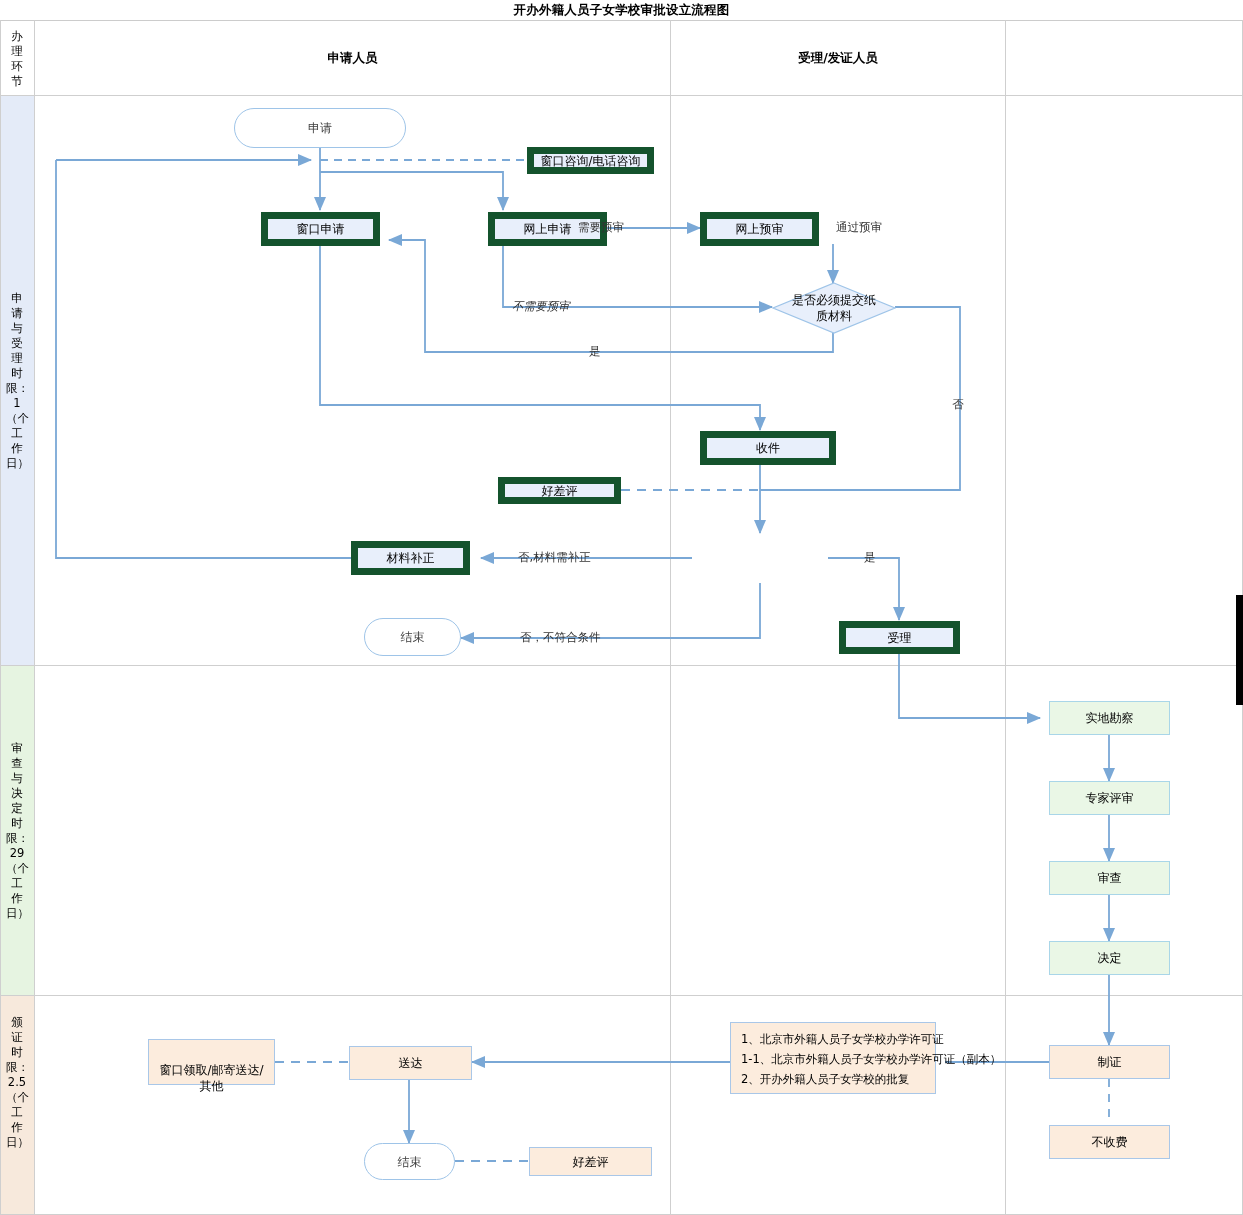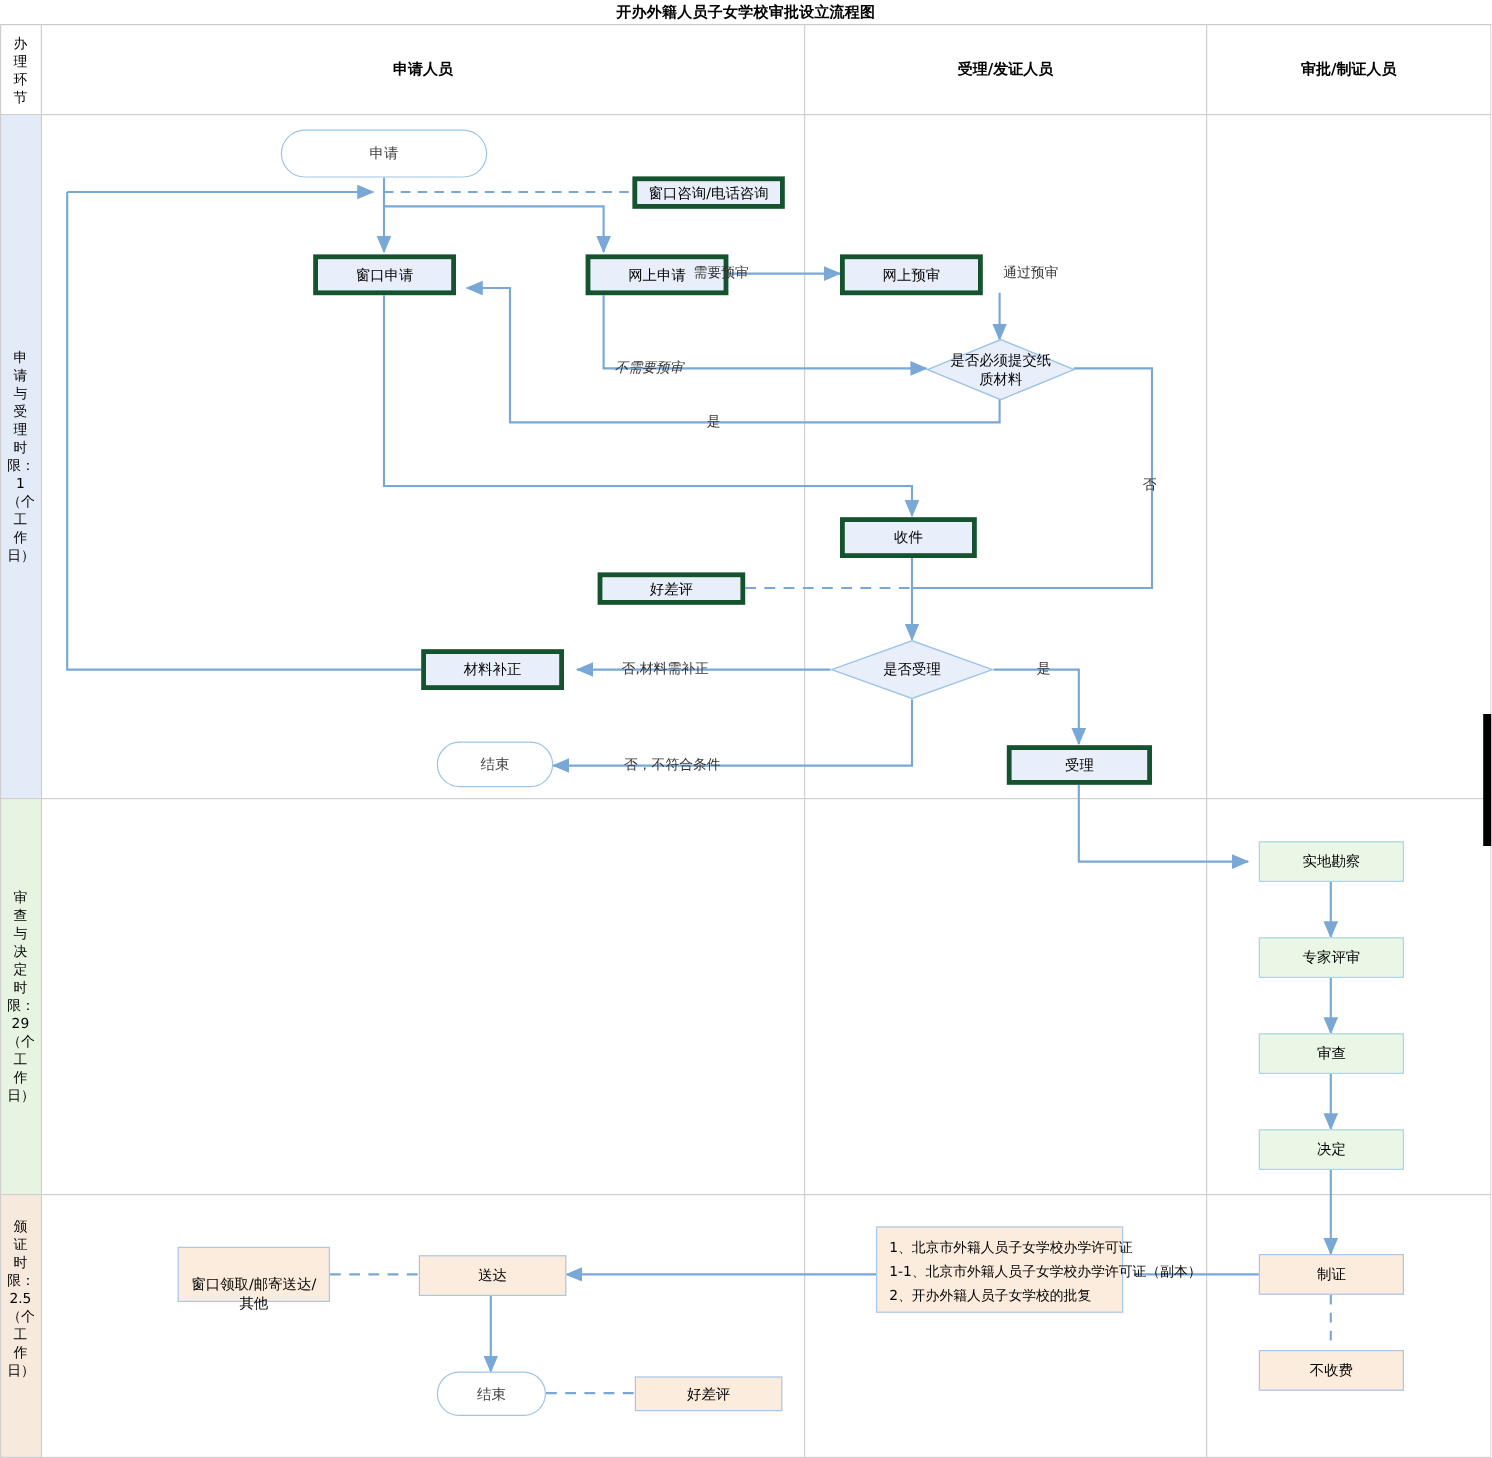--- a/index.html
+++ b/index.html
@@ -18,21 +18,21 @@
   .vhead{position:absolute;display:flex;align-items:center;justify-content:center;
     font-size:11.5px;color:#000;text-align:center;line-height:15px;
     box-sizing:border-box;padding:2px;}
   .vhead span{display:block;writing-mode:horizontal-tb;word-break:break-all;width:22px;}
 
   .band{position:absolute;left:0;}
 
   
   .node{position:absolute;box-sizing:border-box;display:flex;align-items:center;
     justify-content:center;text-align:center;font-size:12px;line-height:16px;color:#000;}
-  .n-blue{background:#e8effb;border:4px solid #14532d;}
+  .n-blue{background:#e8effb;border:7px solid #14532d;}
   .n-green{background:#eaf7e6;border:1px solid #a9d6e8;}
   .n-peach{background:#fcecdd;border:1px solid #a9c7e8;}
   .term{background:#fff;border:1.6px solid #9ec4e8;border-radius:22px;color:#404040;}
 
   .diamond{position:absolute;}
   .diamond .dtext{position:absolute;left:0;top:0;width:100%;height:100%;
     display:flex;align-items:center;justify-content:center;text-align:center;
     font-size:12px;line-height:16px;color:#000;}
 
   .edge-label{position:absolute;font-size:11.5px;color:#333;white-space:nowrap;
@@ -70,23 +70,20 @@
 
   <div class="vhead" style="left:0;top:22px;width:34px;height:73px;">
     <span>办理环节</span>
   </div>
   <div class="col-head" style="left:35px;top:22px;width:635px;height:73px;">
     <span>申请人员</span>
   </div>
   <div class="col-head" style="left:671px;top:22px;width:334px;height:73px;">
     <span>受理/发证人员</span>
   </div>
-  <div class="col-head" style="left:1006px;top:22px;width:236px;height:73px;">
-    <span>审批/制证人员</span>
-  </div>
 
   <div class="vhead" style="left:0;top:96px;width:34px;height:570px;">
     <span>申请与受理时限：1（个工作日）</span>
   </div>
   <div class="vhead" style="left:0;top:666px;width:34px;height:330px;">
     <span>审查与决定时限：29（个工作日）</span>
   </div>
   <div class="vhead" style="left:0;top:972px;width:34px;height:221px;">
     <span>颁证时限：2.5（个工作日）</span>
   </div>
@@ -176,36 +173,28 @@
 
   <div class="diamond" style="left:772px;top:282px;width:124px;height:52px;">
     <svg width="124" height="52" viewBox="0 0 124 52">
       <polygon points="62,1 123,26 62,51 1,26" fill="#e8effb" stroke="#9ec4e8" stroke-width="1.2"></polygon>
     </svg>
     <div class="dtext">
         <span style="display:block;width:86px;">是否必须提交纸质材料</span>
       </div>
   </div>
 
-  <div class="node n-blue" style="left:700px;top:431px;width:114px;height:34px;">
+  <div class="node n-blue" style="left:700px;top:431px;width:136px;height:34px;">
     <span>收件</span>
   </div>
 
   <div class="node n-blue" style="left:498px;top:477px;width:123px;height:27px;">
     <span>好差评</span>
   </div>
 
-  <div class="diamond" style="left:692px;top:533px;width:136px;height:50px;">
-    <svg width="136" height="50" viewBox="0 0 136 50">
-      <polygon points="68,1 135,25 68,49 1,25" fill="#e8effb" stroke="#9ec4e8" stroke-width="1.2"></polygon>
-    </svg>
-    <div class="dtext">
-        <span>是否受理</span>
-      </div>
-  </div>
 
   <div class="node n-blue" style="left:351px;top:541px;width:119px;height:34px;">
     <span>材料补正</span>
   </div>
 
   <div class="node term" style="left:364px;top:618px;width:97px;height:38px;">
     <span>结束</span>
   </div>
 
   <div class="node n-blue" style="left:839px;top:621px;width:121px;height:33px;">

